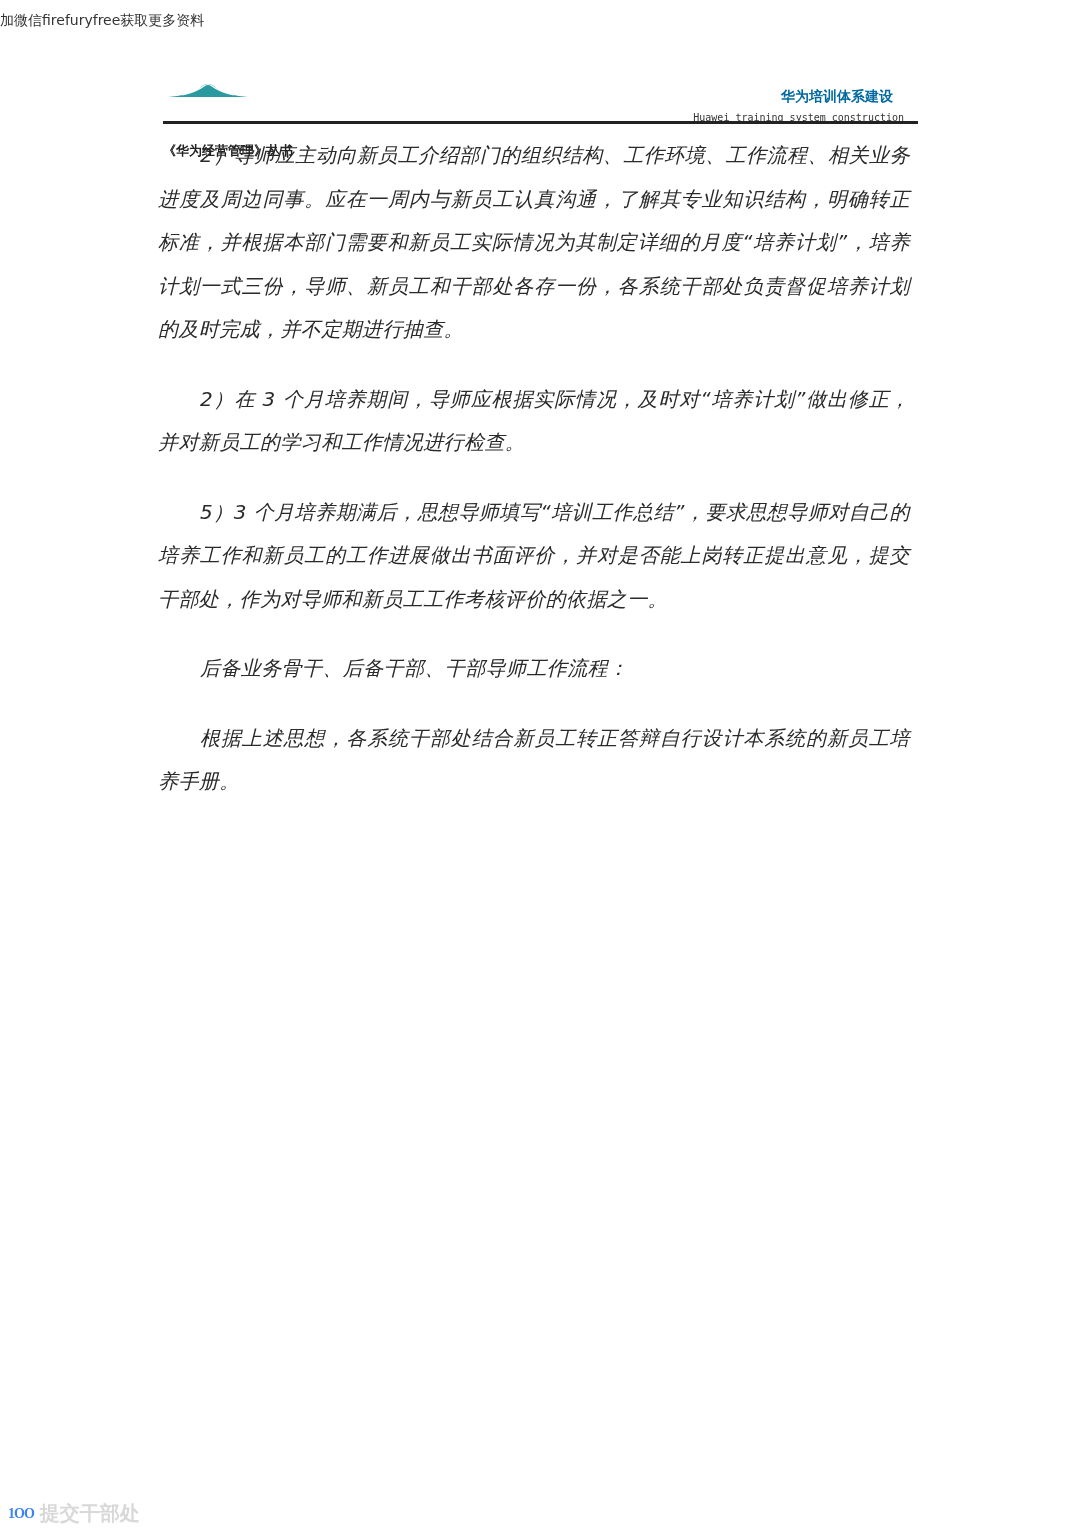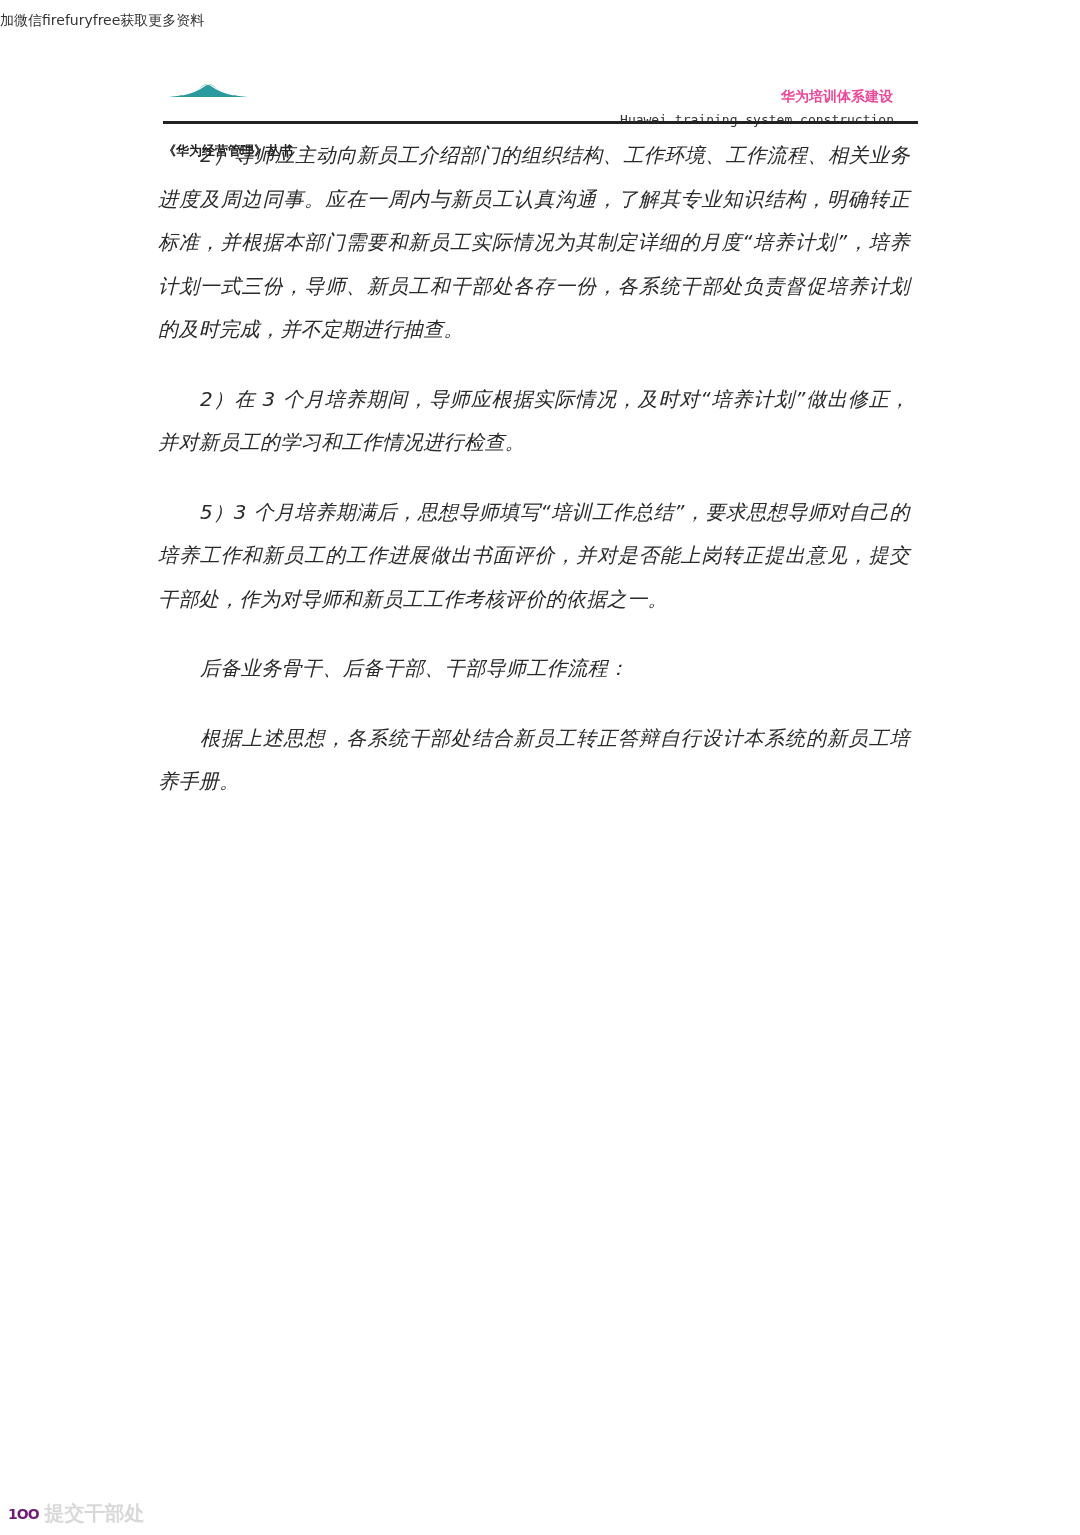--- a/index.html
+++ b/index.html
@@ -15,42 +15,42 @@
     .header {
       position: absolute; left: 163px; top: 76px; width: 755px; height: 48px;
     }
     .logo {
       position: absolute; left: 5px; top: 0; width: 80px; height: 22px;
     }
     .series-title {
       position: absolute; left: 0; top: 28px; font-size: 13px; color: #222; font-weight: bold; margin-top: 38px;
     }
     .brand-cn {
-      position: absolute; right: 25px; top: 12px; font-size: 14px; font-weight: bold; color: #ec4899;
+      position: absolute; right: 25px; top: 12px; font-size: 14px; font-weight: bold; color: #0369a1;
     }
     .brand-en {
-      position: absolute; right: 24px; top: 36px; font-size: 13px; color: #333;
+      position: absolute; right: 14px; top: 36px; font-size: 10px; color: #333;
       font-family: "DejaVu Sans Mono", monospace;
     }
     .header-rule {
       position: absolute; left: 0; bottom: 0; width: 755px; height: 3px; background: #222;
     }
     .content {
       position: absolute; left: 158px; top: 134px; width: 752px; font-style: italic;
     }
     .para {
       font-size: 20px; line-height: 43.5px; margin: 0 0 26px 0;
       text-indent: 42px; text-align: justify; color: #2a2a2a;
       letter-spacing: 0.4px;
     }
     .watermark {
       position: absolute; left: 8px; bottom: 8px; font-size: 20px; color: #d8d8d8;
       font-weight: bold; display: flex; align-items: center; gap: 6px;
     }
-    .wm-logo { font-size: 14px; color: #701a75; letter-spacing: -1px; }
+    .wm-logo { font-size: 14px; color: #3b82f6; letter-spacing: -1px; font-family: Liberation Serif, serif; }
   </style>
 </head>
 <body>
 
 <div class="top-banner">加微信firefuryfree获取更多资料</div>
 
 <div class="header">
   <svg class="logo" viewBox="0 0 80 22">
     <path d="M0 21 Q20 20 32 12 Q40 4 48 12 Q60 20 80 21 Z" fill="#2a9a9e"></path>
     <path d="M14 19 Q28 16 36 10 Q40 7 44 10 Q52 16 66 19" fill="none" stroke="#ffffff" stroke-width="1.2"></path>

